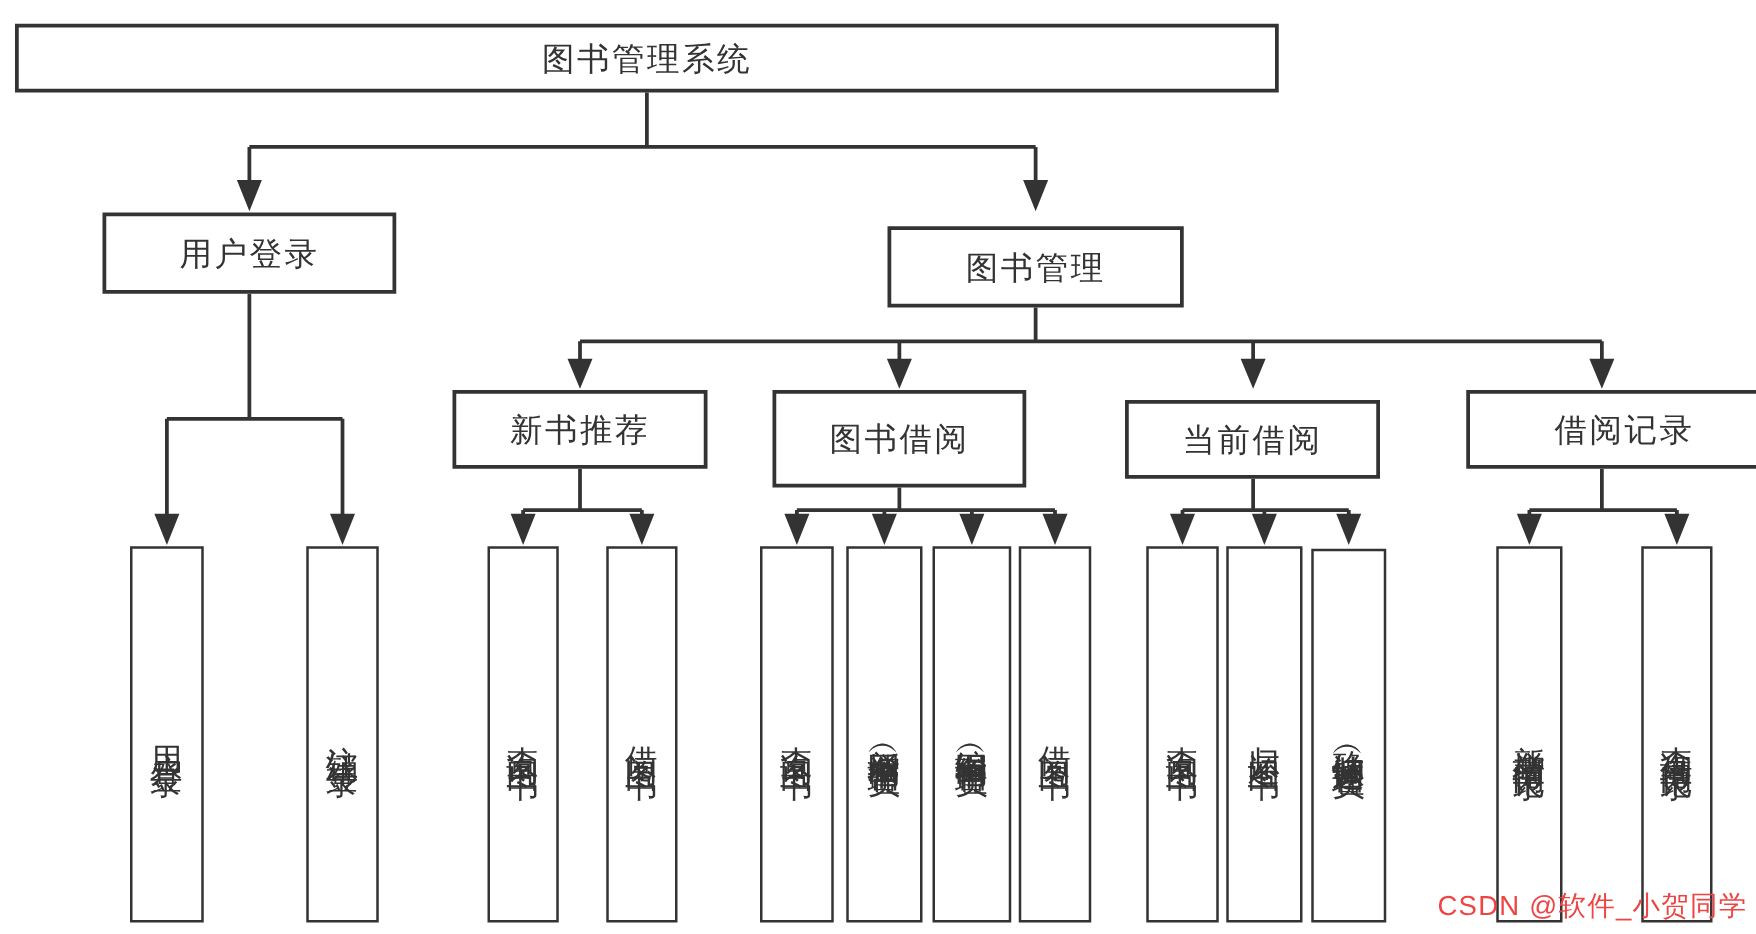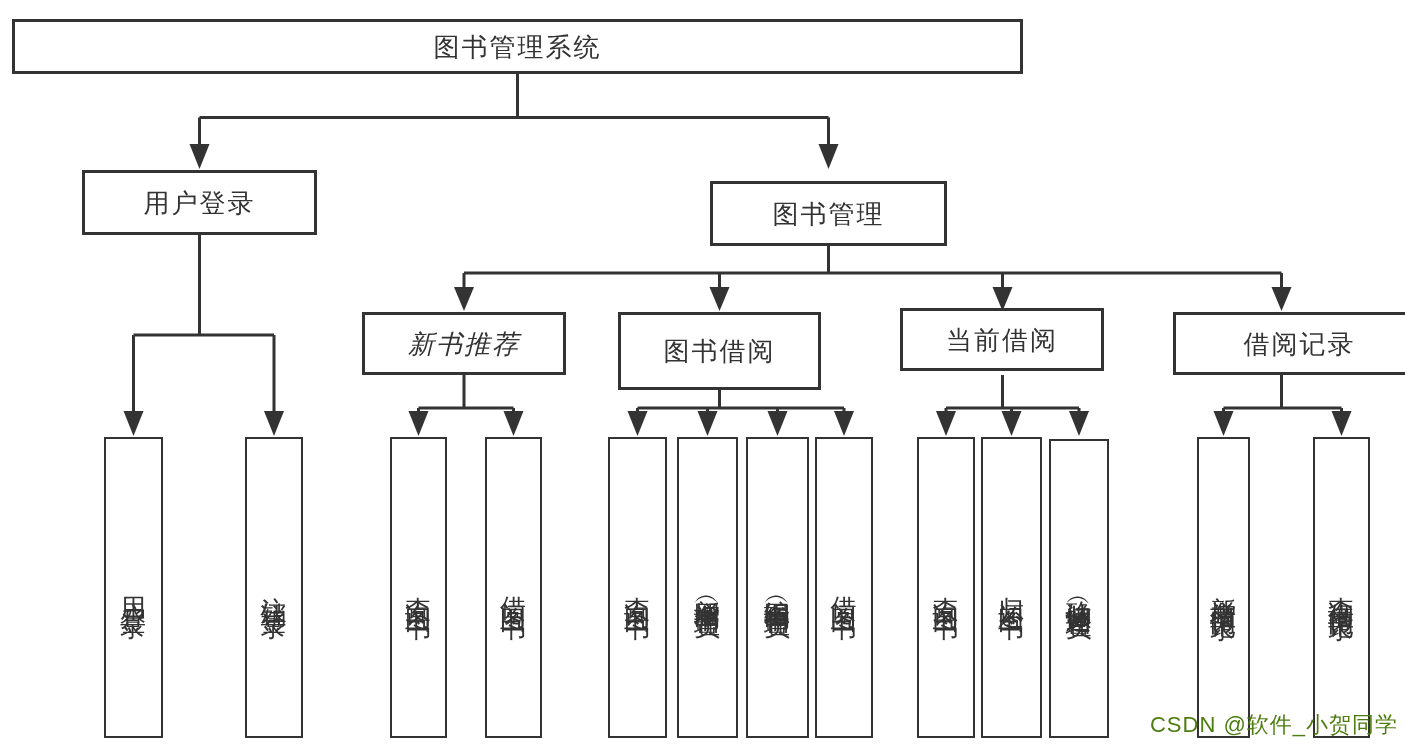--- a/index.html
+++ b/index.html
@@ -39,21 +39,21 @@
     letter-spacing: 6px;
     white-space: normal;
     padding: 4px 0;
   }
   .watermark {
     position: absolute;
     right: 7px;
     bottom: 7px;
     font-size: 22px;
     letter-spacing: 1px;
-    color: #4d7c0f;
+    color: #ef4444;
     z-index: 5;
   }
 </style>
 </head>
 <body>
 
 <div class="canvas">
 
   <svg class="connectors" viewBox="0 0 1405 747" stroke="#333333" stroke-width="3" fill="none">
 
@@ -103,23 +103,23 @@
       <polygon points="1213.5,411 1233.5,411 1223.5,436" fill="#333333" stroke="none"></polygon>
       <polygon points="1331.5,411 1351.5,411 1341.5,436" fill="#333333" stroke="none"></polygon>
     </g>
   </svg>
 
   <div class="box" style="left:12px; top:19px; width:1011px; height:55px;">图书管理系统</div>
 
   <div class="box" style="left:82px; top:170px; width:235px; height:65px;">用户登录</div>
   <div class="box" style="left:710px; top:169px; width:237px; height:65px;margin-top:12px;">图书管理</div>
 
-  <div class="box" style="left:362px; top:312px; width:204px; height:63px;font-style:italic;">新书推荐</div>
+  <div class="box" style="left:362px; top:312px; width:204px; height:63px;">新书推荐</div>
   <div class="box" style="left:618px; top:312px; width:203px; height:78px;">图书借阅</div>
-  <div class="box" style="left:900px; top:308px; width:204px; height:63px;">当前借阅</div>
+  <div class="box" style="left:900px; top:320px; width:204px; height:63px;">当前借阅</div>
   <div class="box" style="left:1173px; top:312px; width:253px; height:63px;">借阅记录</div>
 
   <div class="box leaf" style="left:104px; top:437px; width:59px; height:301px;">用户登录</div>
   <div class="box leaf" style="left:245px; top:437px; width:58px; height:301px;">注销登录</div>
 
   <div class="box leaf" style="left:390px; top:437px; width:57px; height:301px;">查询图书</div>
   <div class="box leaf" style="left:485px; top:437px; width:57px; height:301px;">借阅图书</div>
 
   <div class="box leaf" style="left:608px; top:437px; width:59px; height:301px;">查询图书</div>
   <div class="box leaf" style="left:677px; top:437px; width:61px; height:301px; letter-spacing:2px;">新增图书（管理员）</div>

